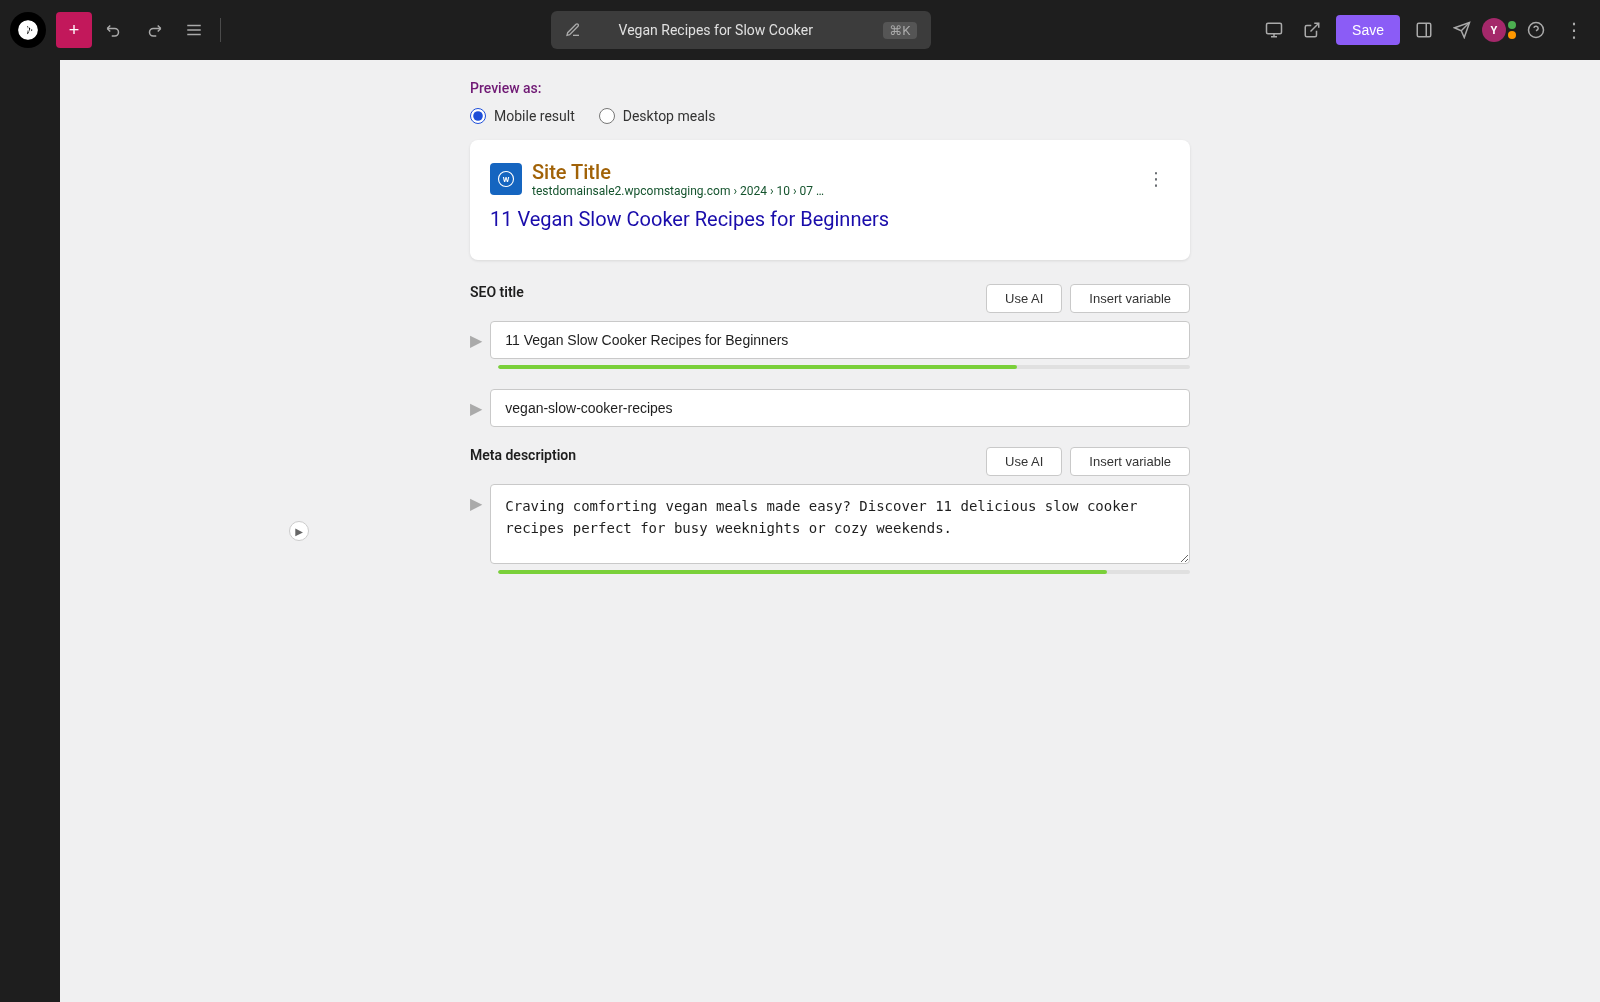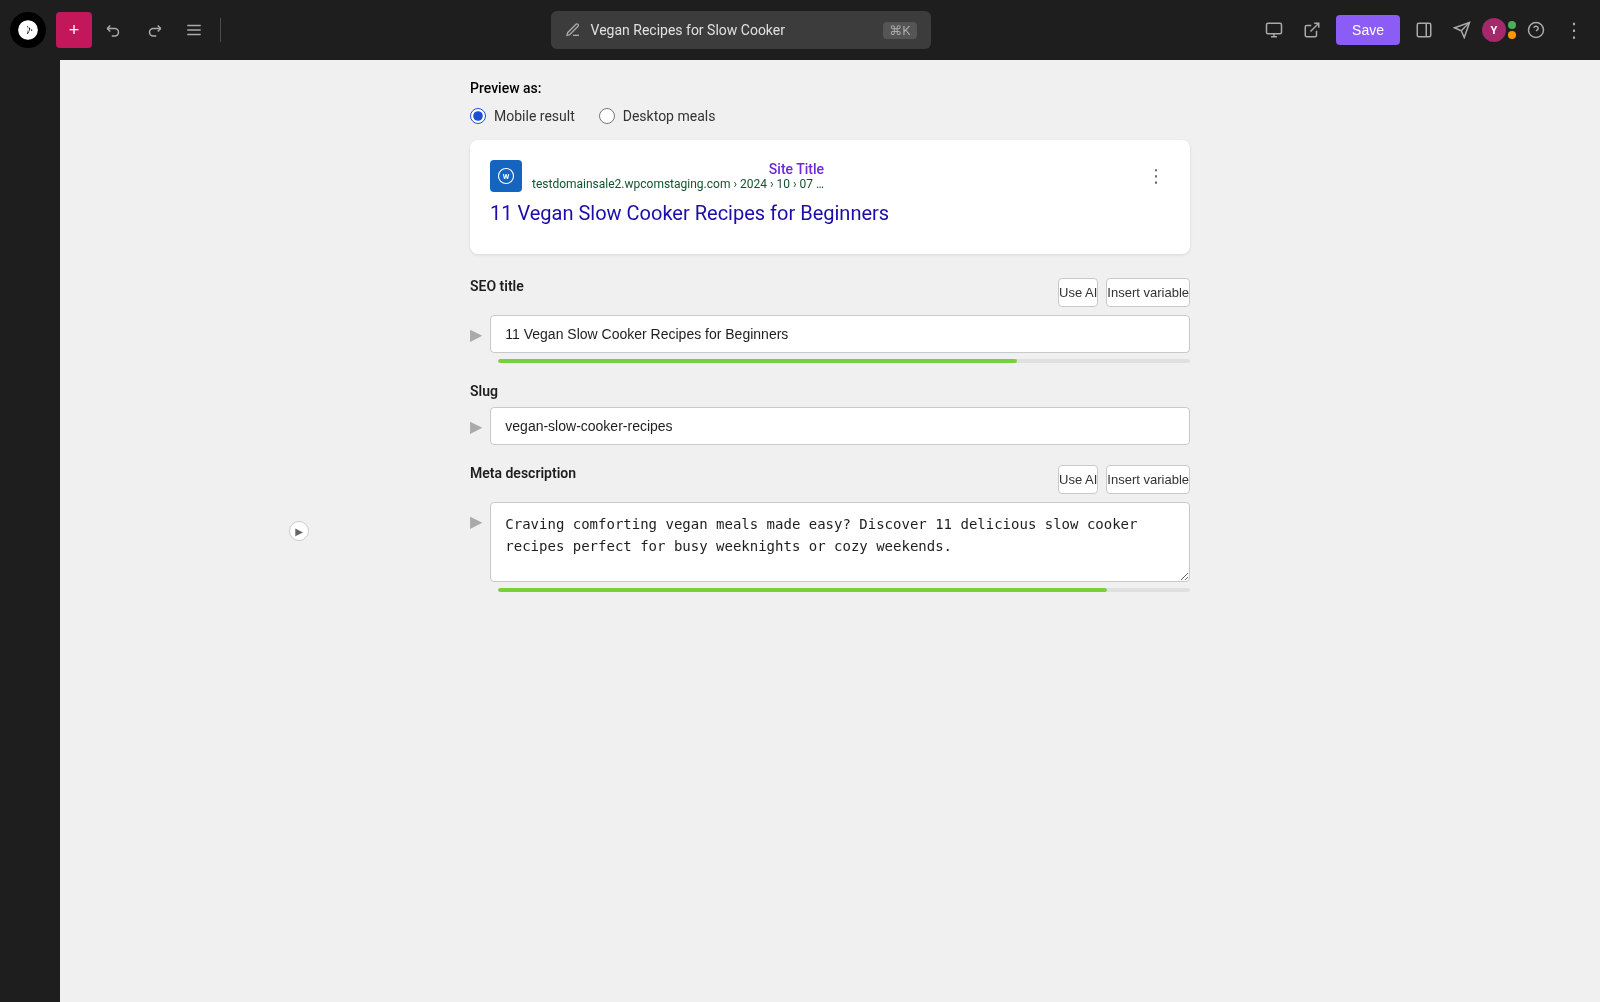--- a/index.html
+++ b/index.html
@@ -59,20 +59,21 @@
       padding: 0 14px;
       gap: 10px;
       height: 38px;
       min-width: 380px;
       cursor: pointer;
     }
     .search-bar-text {
       color: #e0e0e0;
       font-size: 14px;
       flex: 1;
+      margin-left: 28px;
     }
     .search-bar-shortcut {
       color: #aaa;
       font-size: 13px;
       background: #555;
       border-radius: 4px;
       padding: 1px 6px;
     }
 
     
@@ -123,21 +124,21 @@
       margin: 0 auto;
       padding: 0 20px;
     }
 
     
     .preview-as-section {
       margin-bottom: 20px;
     }
     .preview-label {
       font-size: 14px;
-      color: #000000;
+      color: #701a75;
       font-weight: 500;
       margin-bottom: 12px;
     }
     .preview-options {
       display: flex;
       gap: 24px;
       margin-bottom: 16px;
     }
     .radio-option {
       display: flex;
@@ -173,24 +174,23 @@
       gap: 10px;
     }
     .google-favicon {
       width: 32px; height: 32px;
       background: #1565c0;
       border-radius: 4px;
       display: flex; align-items: center; justify-content: center;
     }
     .google-site-info {}
     .google-site-title {
-      font-size: 14px;
+      font-size: 20px;
       font-weight: 500;
-      color: #6d28d9;
-      text-align: right;
+      color: #a16207;
     }
     .google-site-url {
       font-size: 12px;
       color: #14532d;
     }
     .google-more-btn {
       width: 28px; height: 28px;
       border-radius: 50%;
       border: none;
       background: transparent;
@@ -233,21 +233,21 @@
       color: #1e1e1e;
     }
     .field-actions {
       display: flex;
       gap: 8px;
     }
     .action-btn {
       background: #fff;
       border: 1px solid #c9c9c9;
       border-radius: 4px;
-      padding: 6px 0;
+      padding: 6px 18px;
       font-size: 13px;
       color: #333;
       cursor: pointer;
     }
 
     
     .input-row {
       display: flex;
       align-items: center;
       gap: 8px;
@@ -511,23 +511,20 @@
             <input type="text" class="text-input" value="11 Vegan Slow Cooker Recipes for Beginners" style="">
           </div>
           <div class="progress-bar-container">
             <div class="progress-bar-bg">
               <div class="progress-bar-fill" style="width: 75%;"></div>
             </div>
           </div>
         </div>
 
         <div class="field-section">
-          <div class="field-header">
-            <span class="field-label">Slug</span>
-          </div>
           <div class="input-row">
             <span class="input-arrow">▶</span>
             <input type="text" class="text-input slug-input-wrapper" value="vegan-slow-cooker-recipes" style="">
           </div>
         </div>
 
         <div class="field-section">
           <div class="field-header">
             <span class="field-label">Meta description</span>
             <div class="field-actions">

